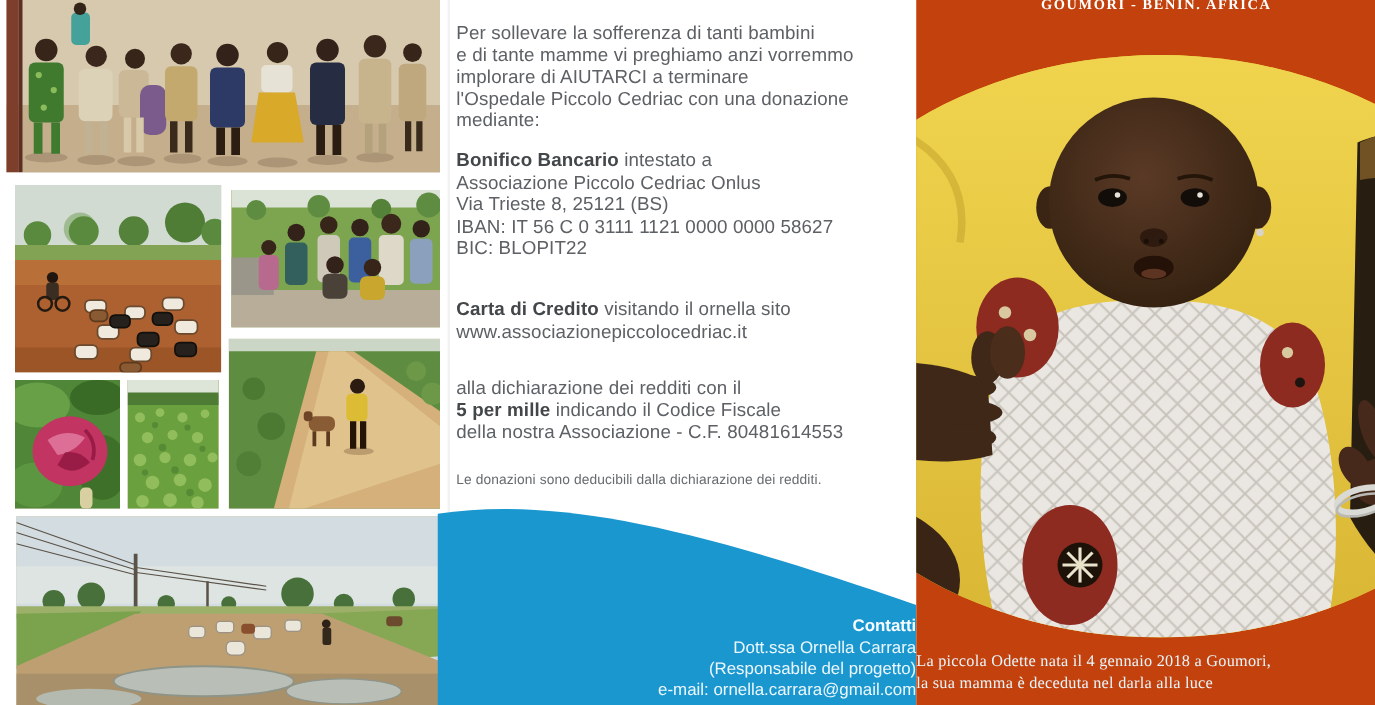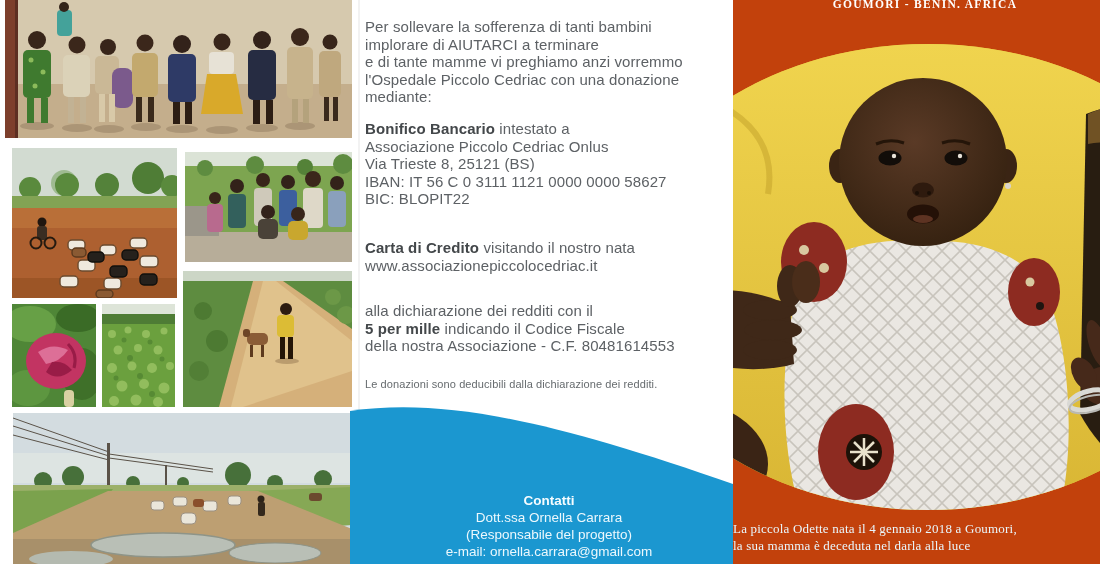--- a/index.html
+++ b/index.html
@@ -17,21 +17,21 @@
   .p7{left:13px;top:413px;width:339px;height:151px;}
   .fold{position:absolute;top:0;width:2px;height:564px;background:rgba(0,0,0,0.05);}
   
   .mid{position:absolute;left:365px;top:0;width:368px;height:564px;}
   .block{position:absolute;left:0;width:100%;color:#5d6165;
          font-size:15px;line-height:17.5px;letter-spacing:.1px;}
   .bd{font-weight:700;color:#43474a;}
   .note{font-size:11px;color:#666b6e;}
   .curve{position:absolute;left:350px;top:396px;width:383px;height:168px;}
   .curve svg{display:block;width:100%;height:100%;}
-  .contacts{position:absolute;left:0;top:492px;width:100%;text-align:center;z-index:3;
+  .contacts{position:absolute;left:0;top:492px;width:100%;text-align:right;z-index:3;
             color:#ecf8fd;font-size:13.5px;line-height:17px;}
   .contacts .bd{color:#f6fcff;}
   
   .right{position:absolute;left:733px;top:0;width:384px;height:564px;background:#c2410c;overflow:hidden;font-family:Liberation Serif, serif;}
   .heading{position:absolute;top:-2px;left:0;width:100%;text-align:center;color:#ffffff;
            font-weight:700;font-size:11.5px;letter-spacing:1.3px;z-index:3;}
   .oval{position:absolute;left:-115px;top:44px;width:620px;height:466px;border-radius:50%;
         overflow:hidden;background:#e2c23f;z-index:1;}
   .oval svg{display:block;width:100%;height:100%;}
   .caption{position:absolute;top:521px;left:0;width:100%;text-align:left;z-index:3;
@@ -298,36 +298,36 @@
       </svg>
     </div>
   </div>
 
   <div class="fold" style="left:358px"></div>
 
   <div class="mid">
 
     <div class="block" style="top:18px">
       <div>Per sollevare la sofferenza di tanti bambini</div>
+      <div>e di tante mamme vi preghiamo anzi vorremmo</div>
       <div>implorare di AIUTARCI a terminare</div>
-      <div>e di tante mamme vi preghiamo anzi vorremmo</div>
       <div>l'Ospedale Piccolo Cedriac con una donazione</div>
       <div>mediante:</div>
     </div>
 
     <div class="block" style="top:120px">
       <div><span class="bd">Bonifico Bancario</span><span> intestato a</span></div>
       <div>Associazione Piccolo Cedriac Onlus</div>
       <div>Via Trieste 8, 25121 (BS)</div>
       <div>IBAN: IT 56 C 0 3111 1121 0000 0000 58627</div>
       <div>BIC: BLOPIT22</div>
     </div>
 
     <div class="block" style="top:239px">
-      <div><span class="bd">Carta di Credito</span><span> visitando il nostro nata</span></div>
+      <div><span class="bd">Carta di Credito</span><span> visitando il ornella sito</span></div>
       <div>www.associazionepiccolocedriac.it</div>
     </div>
 
     <div class="block" style="top:302px">
       <div>alla dichiarazione dei redditi con il</div>
       <div><span class="bd">5 per mille</span><span> indicando il Codice Fiscale</span></div>
       <div>della nostra Associazione - C.F. 80481614553</div>
     </div>
 
     <div class="block note" style="top:376px">Le donazioni sono deducibili dalla dichiarazione dei redditi.</div>

